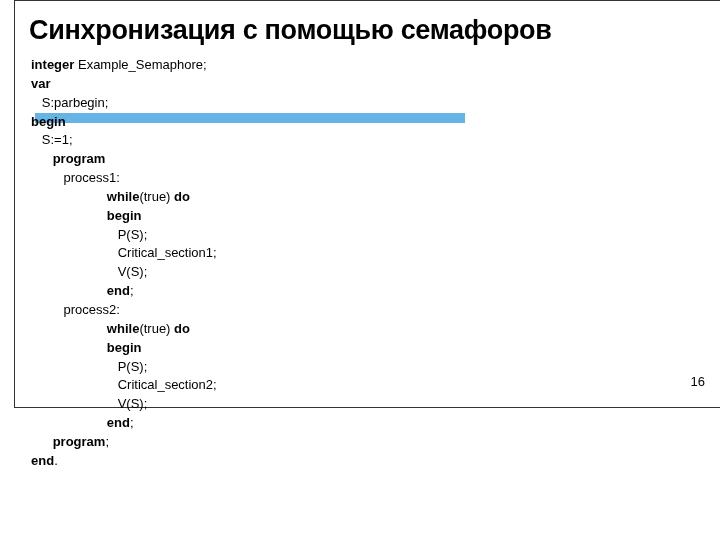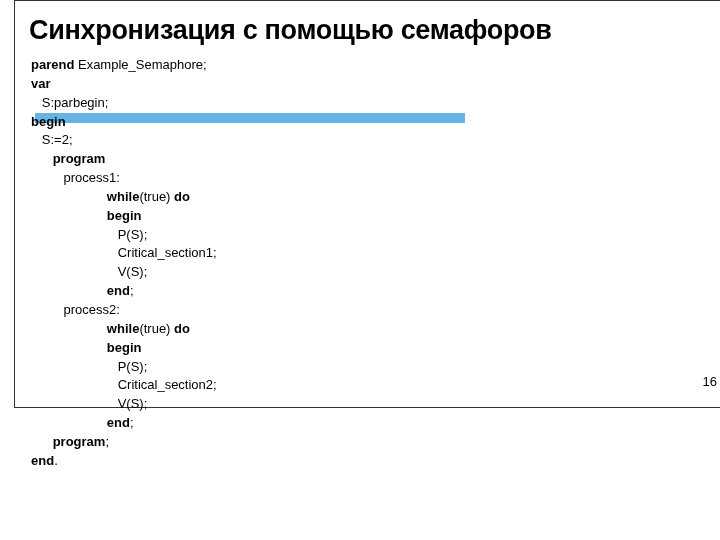--- a/index.html
+++ b/index.html
@@ -41,38 +41,38 @@
     line-height: 1.45;
     color: #000;
     padding: 6px 0 0 16px;
     white-space: pre;
     position: relative;
     z-index: 2;
   }
   .kw { font-weight: bold; }
   .pagenum {
     position: absolute;
-    right: 16px;
+    right: 28px;
     bottom: 18px;
     font-size: 13px;
     color: #000;
   }
 </style>
 </head>
 <body>
 
 <div class="slide">
   <div class="title">Синхронизация с помощью семафоров</div>
   <div class="underline"></div>
 
-  <div class="code"><span class="kw">parend</span><span> Example_Semaphore;</span>
+  <div class="code"><span class="kw">integer</span><span> Example_Semaphore;</span>
 <span class="kw">var</span>
 <span>   S:parbegin;</span>
 <span class="kw">begin</span>
-<span>   S:=2;</span>
+<span>   S:=1;</span>
       <span class="kw">program</span>
 <span>         process1:</span>
                      <span class="kw">while</span><span>(true) </span><span class="kw">do</span>
                      <span class="kw">begin</span>
 <span>                        P(S);</span>
 <span>                        Critical_section1;</span>
 <span>                        V(S);</span>
                      <span class="kw">end</span><span>;</span>
 <span>         process2:</span>
                      <span class="kw">while</span><span>(true) </span><span class="kw">do</span>

